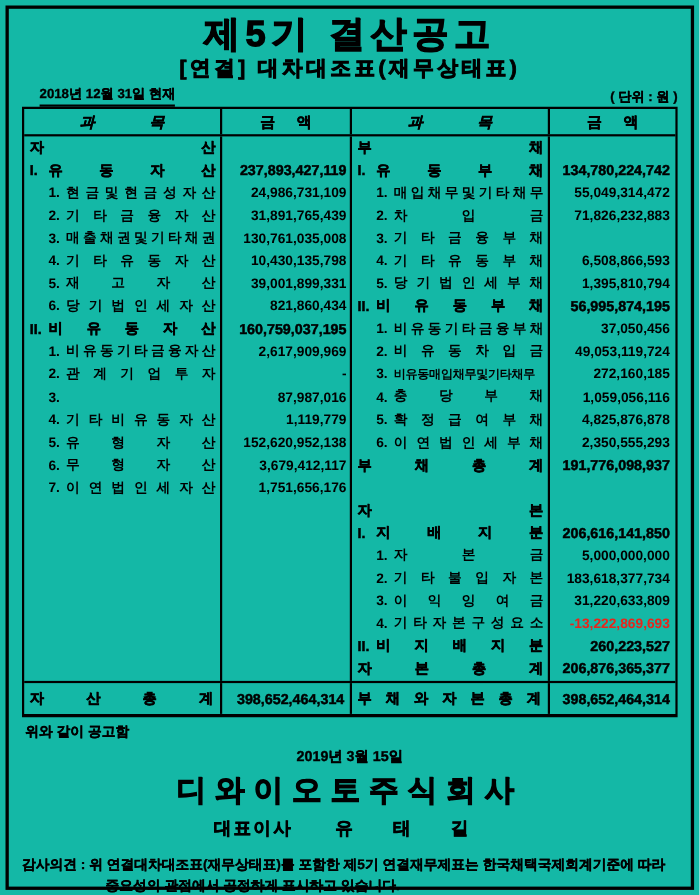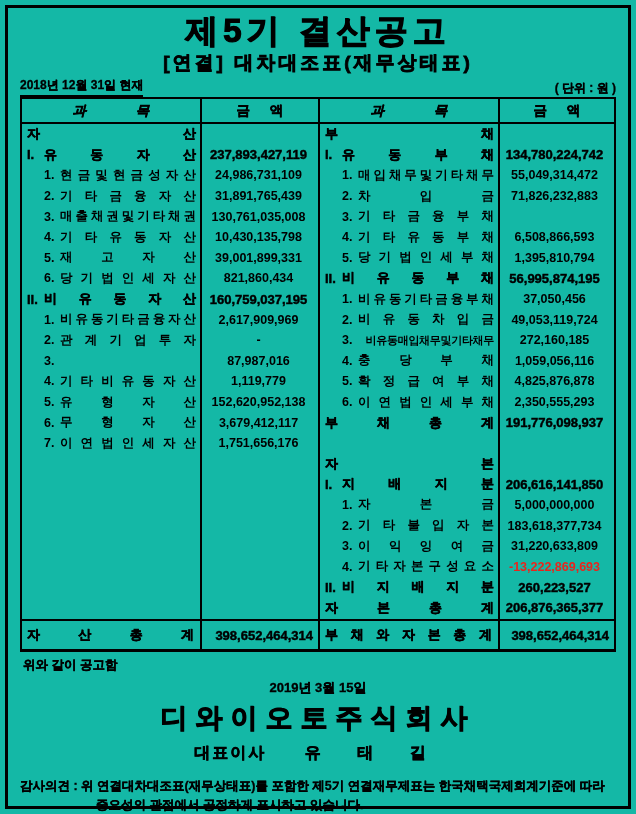--- a/index.html
+++ b/index.html
@@ -2,21 +2,21 @@
 <html><head>
 <meta charset="utf-8">
 <style>
   html,body{margin:0;padding:0;background:#fff;}
   body{font-family:"Liberation Sans","DejaVu Sans",sans-serif;font-weight:bold;color:#000;}
   .page{position:relative;width:636px;height:814px;background:#14b8a6;overflow:hidden;}
   .frame{position:absolute;inset:5px;border:3px solid #000;padding:2px 12px;box-sizing:border-box;}
   .title{text-align:center;font-size:33px;letter-spacing:5px;-webkit-text-stroke:1.2px;margin:2px 0 0;line-height:38px;}
   .subtitle{text-align:center;font-size:19px;letter-spacing:3px;-webkit-text-stroke:0.8px;margin:1px 0 3px;line-height:23px;}
   .meta{display:flex;justify-content:space-between;align-items:flex-end;font-size:12px;-webkit-text-stroke:0.3px;}
-  .asof{border-bottom:2px solid #000;padding-bottom:1px;}
+  .asof{border-bottom:2px solid #000;padding-bottom:1px;margin-left:16px;}
   
   .bs-table{width:592px;border:2px solid #000;border-bottom:3px solid #000;box-sizing:content-box;margin-top:0;}
   .thead{display:flex;height:23px;border-bottom:2px solid #000;font-size:13.5px;-webkit-text-stroke:0.45px;}
   .hc{height:100%;display:flex;align-items:center;justify-content:center;box-sizing:border-box;}
   .hc.c1{flex:0 0 180px;border-right:2px solid #000;}
   .hc.c2{flex:0 0 118px;border-right:2px solid #000;}
   .hc.c3{flex:0 0 180px;border-right:2px solid #000;}
   .hc.c4{flex:1;}
   .hc.acct{word-spacing:46px;font-style:italic;}
   .hc.amtc{word-spacing:16px;}
@@ -26,28 +26,28 @@
     background-position:178px 0,296px 0,476px 0;
     background-repeat:no-repeat;}
   .half{display:flex;flex-direction:column;}
   .half.L{flex:0 0 298px;}
   .half.R{flex:1;}
   .row{display:flex;align-items:center;flex:0 0 20.6px;font-size:12.5px;overflow:hidden;}
   .row.g,.row.h,.row.t{font-size:13px;-webkit-text-stroke:0.45px;}
   .lab{flex:1;display:flex;align-items:center;height:100%;overflow:hidden;min-width:0;}
   .half.L .amt{flex:0 0 118px;}
   .half.R .amt{flex:0 0 114px;}
-  .amt{text-align:center;padding-right:5px;box-sizing:border-box;white-space:nowrap;}
+  .amt{text-align:right;padding-right:5px;box-sizing:border-box;white-space:nowrap;}
   .pfx{flex:0 0 auto;}
   .row.i .pfx{margin-left:22px;width:16px;}
   .row.g .pfx{margin-left:5px;width:17px;}
   .nm{flex:1;display:flex;justify-content:space-between;padding-right:6px;min-width:0;}
   .row.h .nm,.row.t .nm{padding-left:5px;}
   .nm span{white-space:nowrap;}
-  .nm.dense{font-size:11px;letter-spacing:-0.3px;justify-content:flex-end;}
+  .nm.dense{font-size:11px;letter-spacing:-0.3px;}
   .neg{color:#e8251c;}
   .totals{display:flex;height:28px;border-top:2px solid #000;font-size:13px;-webkit-text-stroke:0.45px;}
   .tc{height:100%;display:flex;align-items:center;box-sizing:border-box;}
   .tc.l1{flex:0 0 180px;border-right:2px solid #000;}
   .tc.a1{flex:0 0 118px;border-right:2px solid #000;justify-content:flex-end;padding-right:5px;}
   .tc.l2{flex:0 0 180px;border-right:2px solid #000;}
   .tc.a2{flex:1;justify-content:flex-end;padding-right:5px;}
   .tc .nm{flex:1;display:flex;justify-content:space-between;padding:0 6px 0 5px;}
   
   .note{font-size:12.5px;margin:5px 0 0 3px;-webkit-text-stroke:0.3px;}

